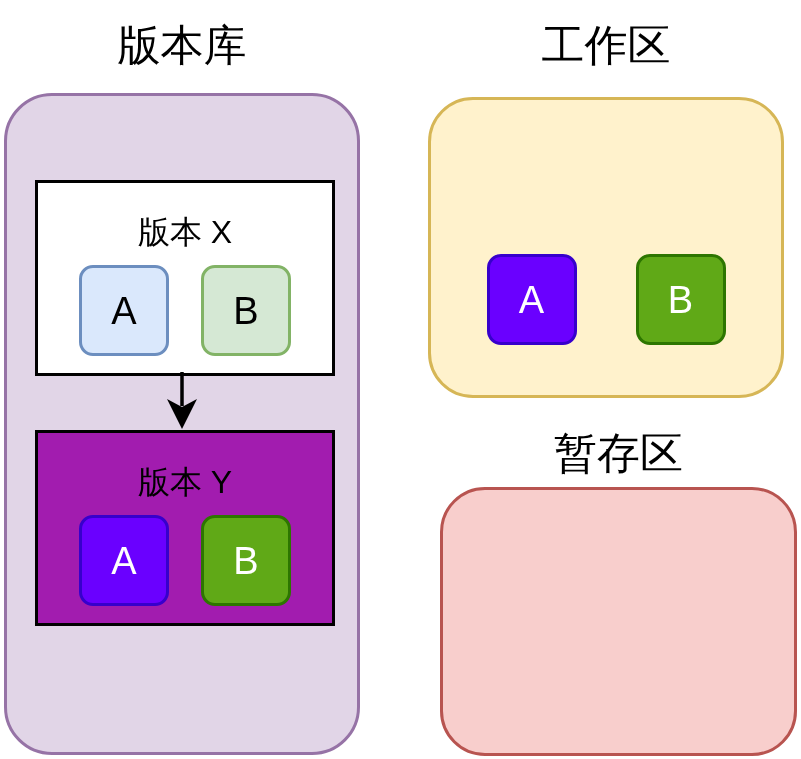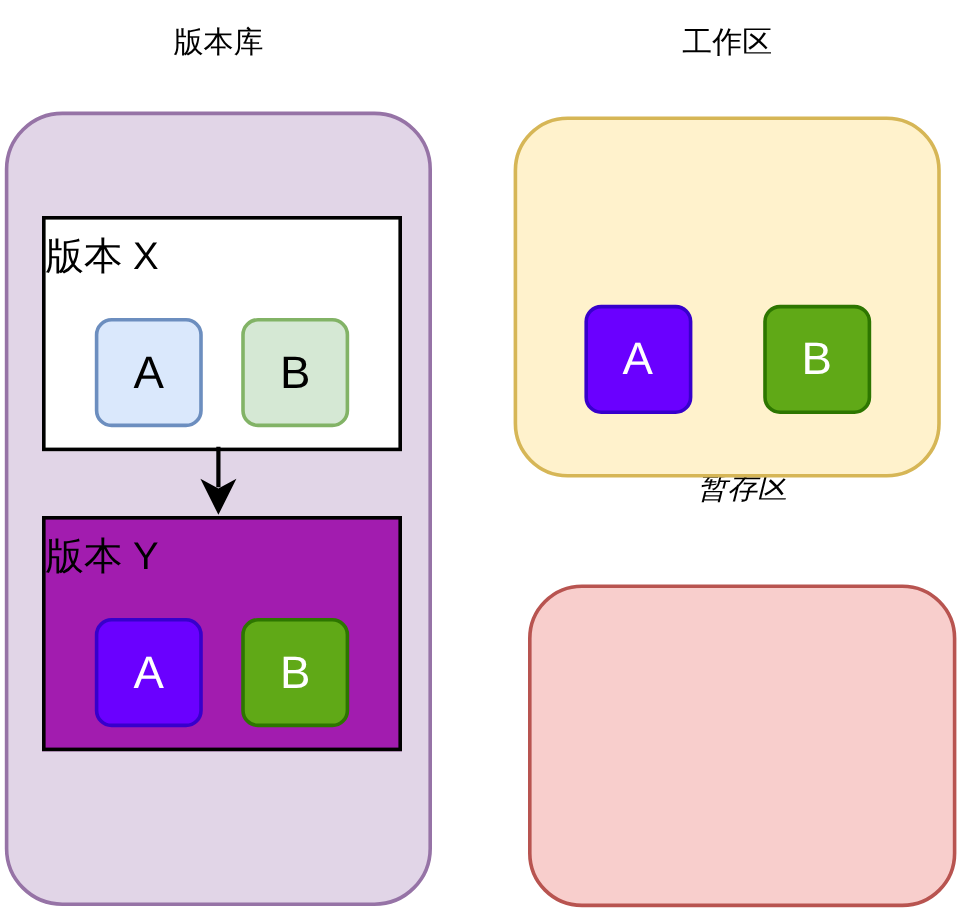--- a/index.html
+++ b/index.html
@@ -9,28 +9,28 @@
     width: 801px;
     height: 759px;
     background: #ffffff;
     overflow: hidden;
     font-family: "Liberation Sans", "DejaVu Sans", sans-serif;
     color: #000000;
   }
   .section-title {
     position: absolute;
     text-align: center;
-    font-size: 25px;
+    font-size: 43px;
     line-height: 1.2;
     color: #000000;
     white-space: nowrap;
   }
   .title-repo    { left: 4px;   top: 20px;  width: 356px; }
   .title-work    { left: 428px; top: 20px;  width: 356px; }
-  .title-stage   { left: 440px; top: 392px; width: 357px; font-style: italic; }
+  .title-stage   { left: 440px; top: 428px; width: 357px; }
 
   .big-container {
     position: absolute;
     border: 3px solid;
     border-radius: 48px;
   }
   .container-repo  { left: 4px;   top: 93px;  width: 356px; height: 662px; }
   .container-work  { left: 428px; top: 97px;  width: 356px; height: 301px; border-radius: 45px; }
   .container-stage { left: 440px; top: 487px; width: 357px; height: 269px; border-radius: 45px; }
 
@@ -38,21 +38,22 @@
     position: absolute;
     left: 28px;
     width: 300px;
     height: 196px;
     border: 3px solid;
   }
   .version-box-x { top: 84px; }
   .version-box-y { top: 334px; }
 
   .version-label {
-    margin-top: 13px;
+    margin-top: 32px;
+    text-align: center;
     font-size: 32px;
     line-height: 1.1;
     white-space: pre;
   }
 
   .files-row {
     position: absolute;
     left: 0; right: 0;
     display: flex;
     justify-content: center;

